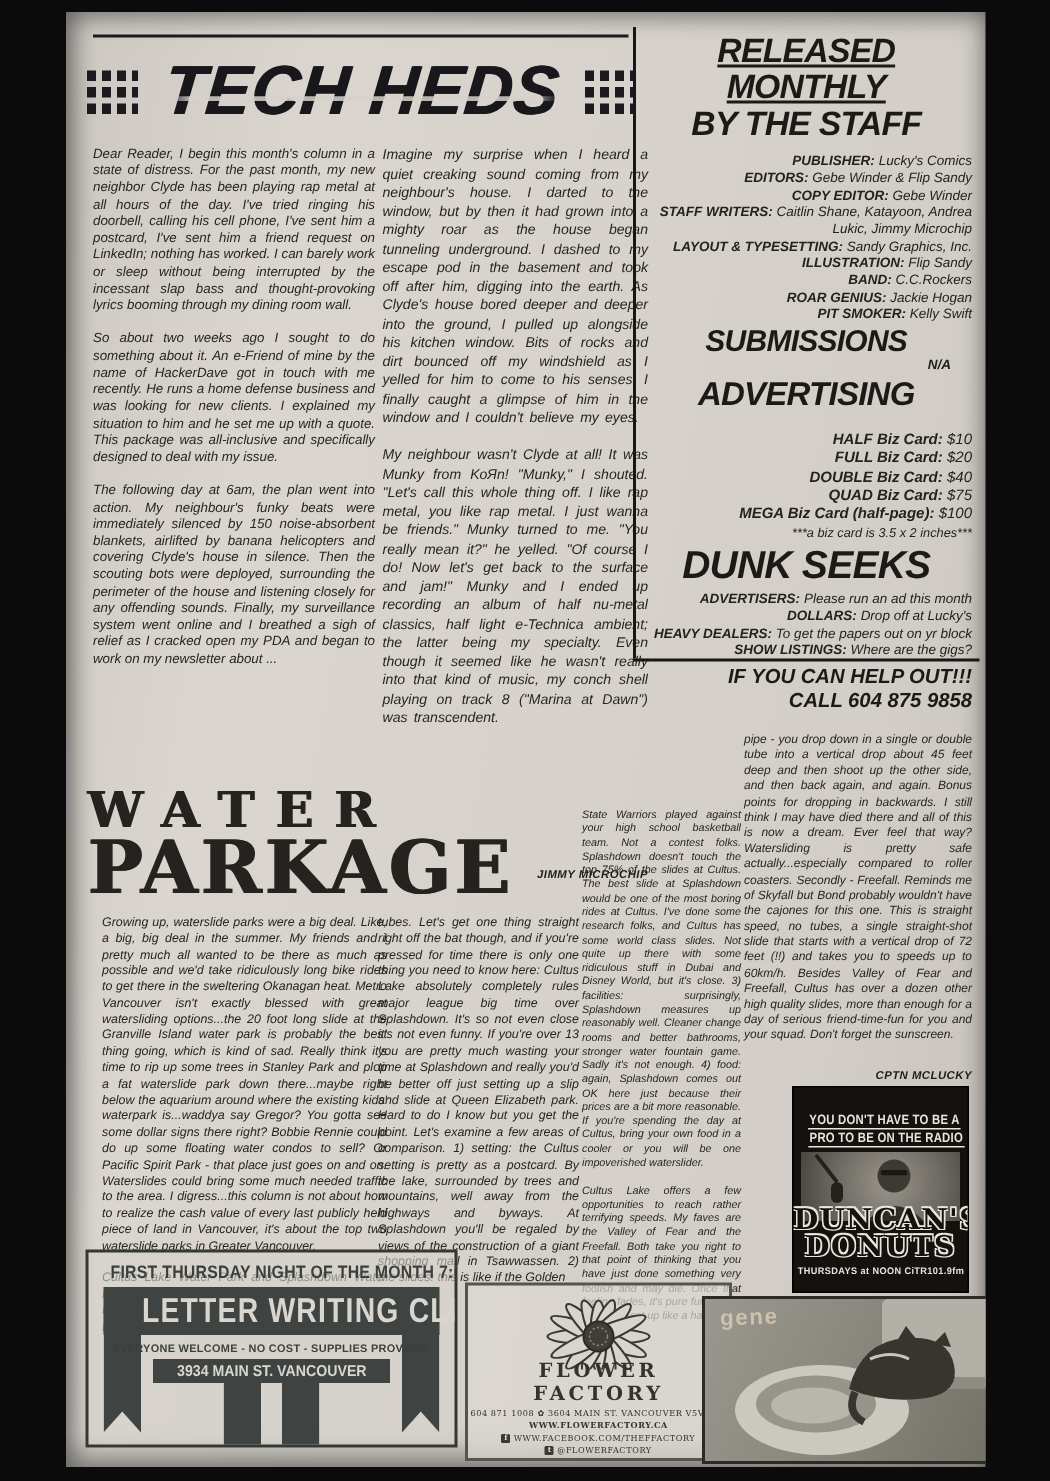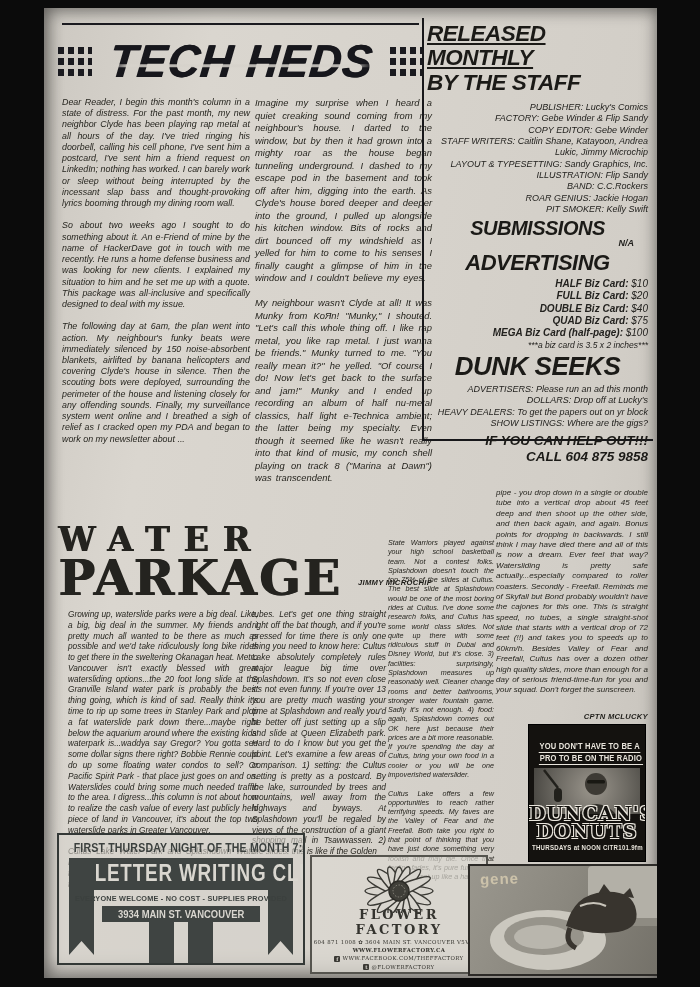--- a/index.html
+++ b/index.html
@@ -24,30 +24,30 @@
   
   .newscol{font-style:italic;text-align:justify;white-space:pre-line;color:#26251f;}
   .th-col1{left:18px;top:89px;width:188px;font-size:8.9px;line-height:1.26;}
   .th-col2{left:211px;top:89px;width:177px;font-size:9.4px;line-height:1.33;word-spacing:1.5px;}
   .byline{font-size:7.6px;font-weight:bold;font-style:italic;text-align:right;letter-spacing:.3px;color:#1e1d19;}
 
   
   .side-vline{left:378px;top:10px;width:2px;height:421px;background:#17171a;}
   .side-hline{left:378px;top:431px;width:231px;height:2px;background:#17171a;}
   .staffbox{left:383px;top:14px;width:221px;}
-  .sb-title{font-size:22.5px;font-weight:bold;font-style:italic;text-align:left;line-height:1.08;letter-spacing:-.5px;color:#1b1a17;}
+  .sb-title{font-size:22.5px;font-weight:bold;font-style:italic;text-align:center;line-height:1.08;letter-spacing:-.5px;color:#1b1a17;}
   .sb-title .u{text-decoration:underline;}
   .sb-credits{margin-top:7px;}
   .sb-row{font-size:9px;line-height:1.26;text-align:right;font-style:italic;}
-  .sb-row b{font-weight:normal;}
+  .sb-row b{font-weight:bold;}
   .sb-h{font-weight:bold;font-style:italic;text-align:center;color:#1b1a17;}
   .sb-sub{font-size:20px;margin-top:2px;letter-spacing:-.5px;}
   .sb-na{font-size:9px;font-weight:bold;font-style:italic;text-align:right;margin-top:-2px;padding-right:14px;}
   .sb-adv{font-size:22px;margin-top:2px;letter-spacing:-.5px;}
-  .sb-rates{margin-top:2px;}
+  .sb-rates{margin-top:12px;}
   .sb-rate{font-size:10px;line-height:1.22;text-align:right;font-style:italic;}
   .sb-note{font-size:8.5px;font-style:italic;text-align:right;margin-top:1px;}
   .sb-dunk{font-size:26px;margin-top:1px;letter-spacing:-.5px;}
   .sb-seeks{margin-top:2px;}
   .sb-help{margin-top:4px;font-size:13.5px;font-weight:bold;font-style:italic;line-height:1.15;text-align:right;color:#1b1a17;}
 
   
   .wp-head{left:14px;top:516px;width:336px;font-family:"DejaVu Serif", serif;font-weight:bold;color:#24231f;line-height:.94;}
   .wp-l1{font-size:33px;letter-spacing:14px;text-shadow:1px 0 #24231f;}
   .wp-l2{font-size:49px;letter-spacing:2px;text-shadow:1px 0 #24231f;}
@@ -138,21 +138,21 @@
   <div class="abs side-vline"></div>
   <div class="abs side-hline"></div>
 
   <div class="abs staffbox">
     <div class="sb-title">
       <div class="u">RELEASED MONTHLY</div>
       <div>BY THE STAFF</div>
     </div>
     <div class="sb-credits">
       <div class="sb-row"><b>PUBLISHER:</b> <span>Lucky's Comics</span></div>
-      <div class="sb-row"><b>FACTORY:</b> <span>Gebe Winder &amp; Flip Sandy</span></div>
+      <div class="sb-row"><b>EDITORS:</b> <span>Gebe Winder &amp; Flip Sandy</span></div>
       <div class="sb-row"><b>COPY EDITOR:</b> <span>Gebe Winder</span></div>
       <div class="sb-row"><b>STAFF WRITERS:</b> <span>Caitlin Shane, Katayoon, Andrea Lukic, Jimmy Microchip</span></div>
       <div class="sb-row"><b>LAYOUT &amp; TYPESETTING:</b> <span>Sandy Graphics, Inc.</span></div>
       <div class="sb-row"><b>ILLUSTRATION:</b> <span>Flip Sandy</span></div>
       <div class="sb-row"><b>BAND:</b> <span>C.C.Rockers</span></div>
       <div class="sb-row"><b>ROAR GENIUS:</b> <span>Jackie Hogan</span></div>
       <div class="sb-row"><b>PIT SMOKER:</b> <span>Kelly Swift</span></div>
     </div>
     <div class="sb-h sb-sub">SUBMISSIONS</div>
     <div class="sb-na">N/A</div>

